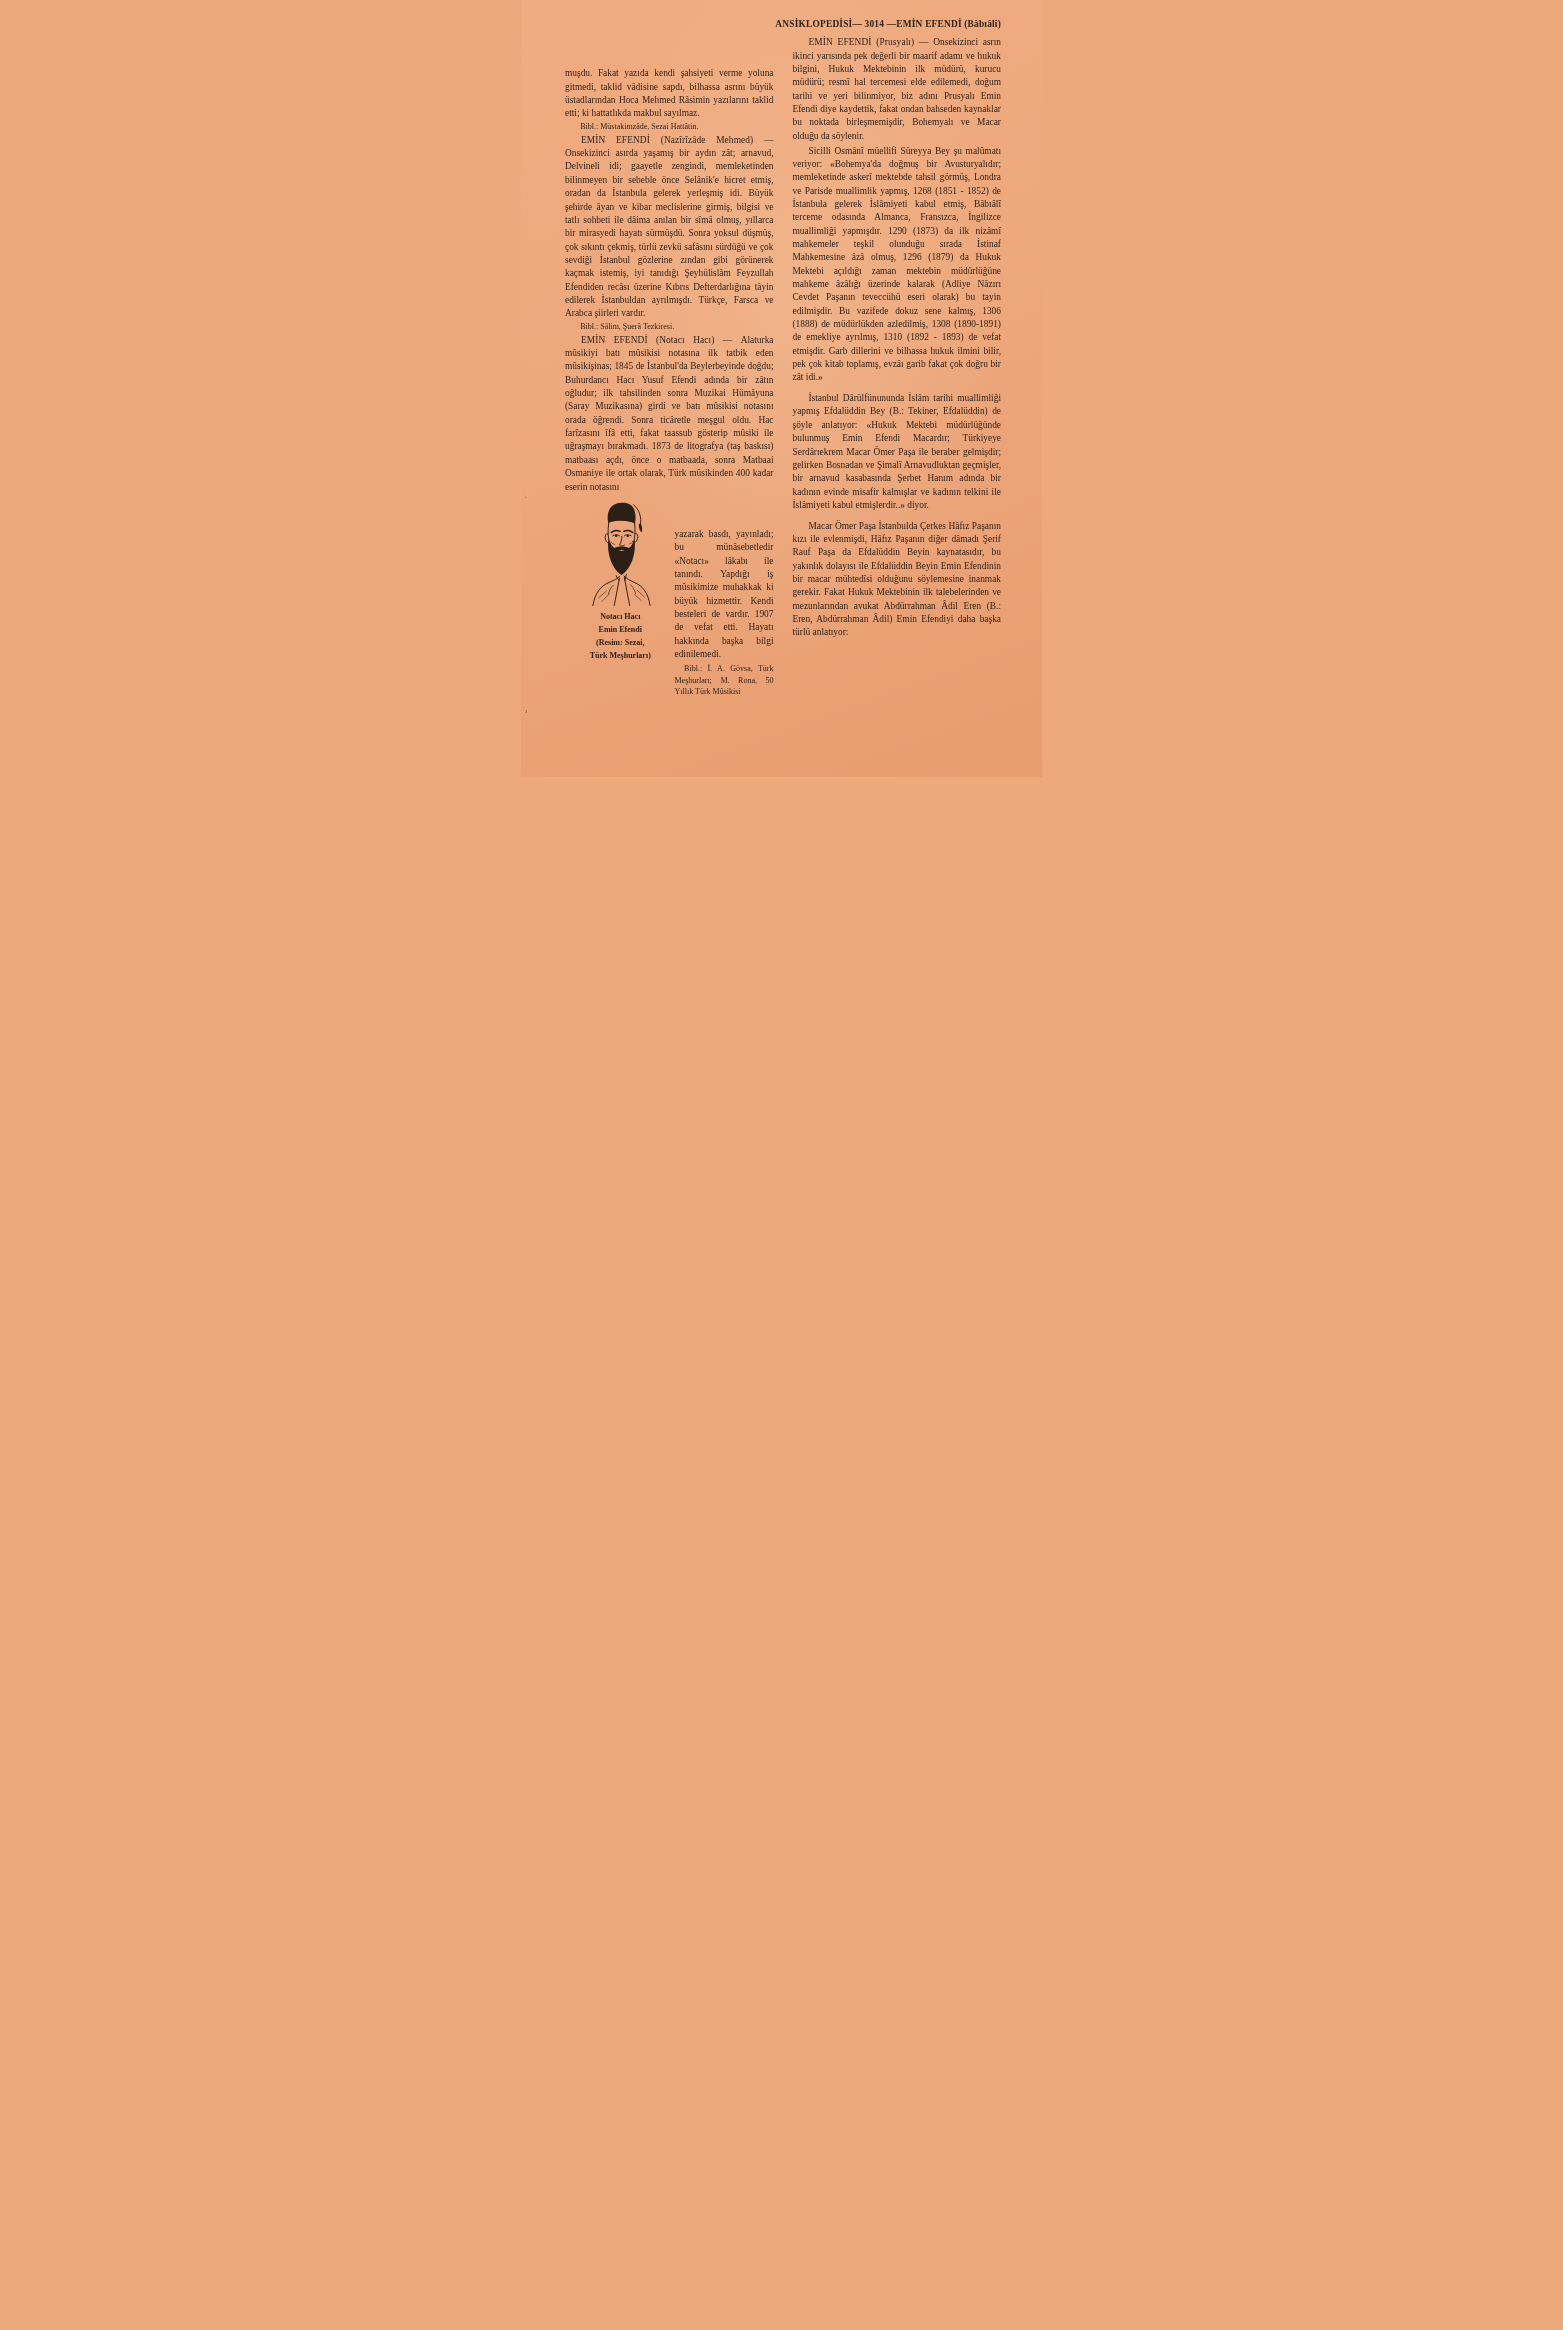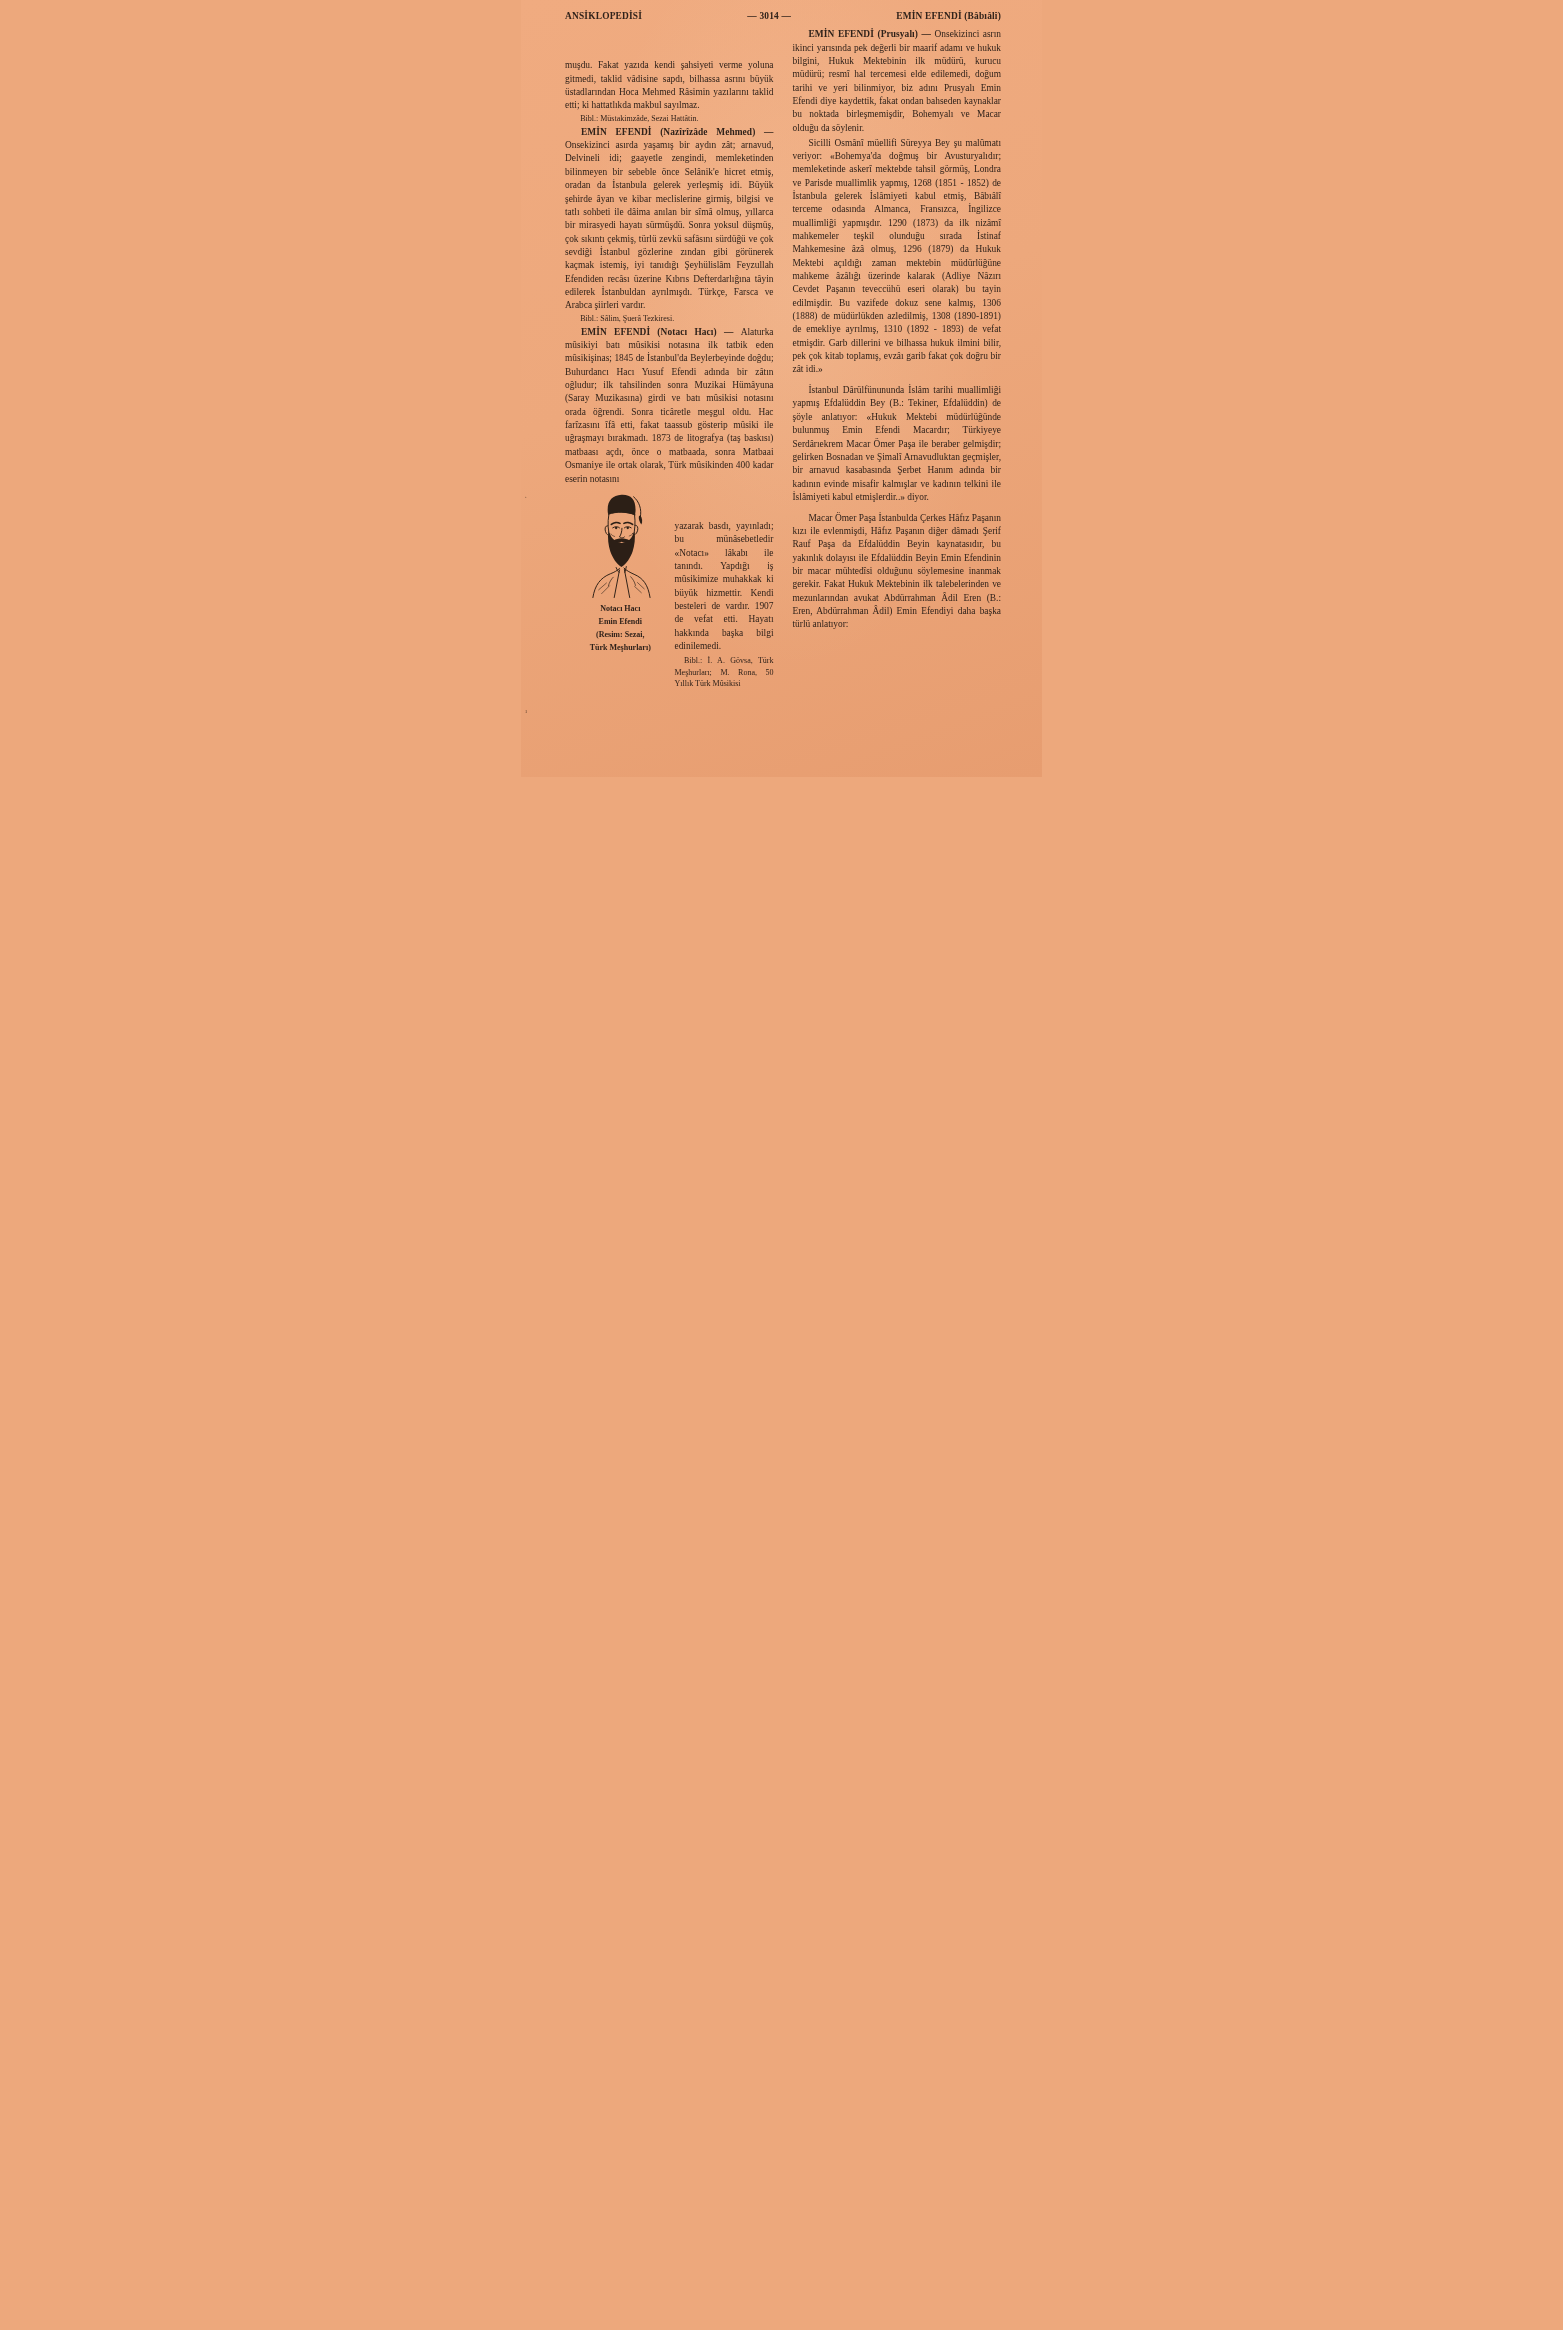--- a/index.html
+++ b/index.html
@@ -17,23 +17,23 @@
     width: 521px;
     min-height: 777px;
     margin: 0 auto;
     background:
       radial-gradient(ellipse at 52% 38%, rgba(255,230,200,0.18) 0%, rgba(255,230,200,0) 55%),
       linear-gradient(160deg, #f0ab80 0%, #eda87c 45%, #e79d70 100%);
     overflow: hidden;
   }
   .page-header {
     display: flex;
-    justify-content: space-between;
+    justify-content: flex-end;
     align-items: baseline;
-    padding: 11px 41px 0 44px;
+    padding: 19px 41px 0 44px;
     font-weight: 700;
     font-size: 9.4px;
     letter-spacing: 0.2px;
   }
   .columns {
     display: flex;
     gap: 19px;
     padding: 7.3px 41px 19px 44px;
   }
   .col {
@@ -44,21 +44,21 @@
     margin: 0;
     font-size: 9.4px;
     line-height: 1.42;
     text-align: justify;
   }
   .indent { text-indent: 1.7em; }
   .noindent { text-indent: 0; margin-top: 31px; }
   .gap { margin-top: 7.3px; }
   .smallgap { margin-top: 1.6px; }
   .lead {
-    font-weight: 700;
+    font-weight: 400;
     letter-spacing: 0.1px;
   }
   .bibl {
     margin: 0.5px 0 0.5px 0;
     font-size: 8px;
     line-height: 1.38;
     text-align: justify;
     text-indent: 1.9em;
   }
   .bibl b { font-weight: 400; }

